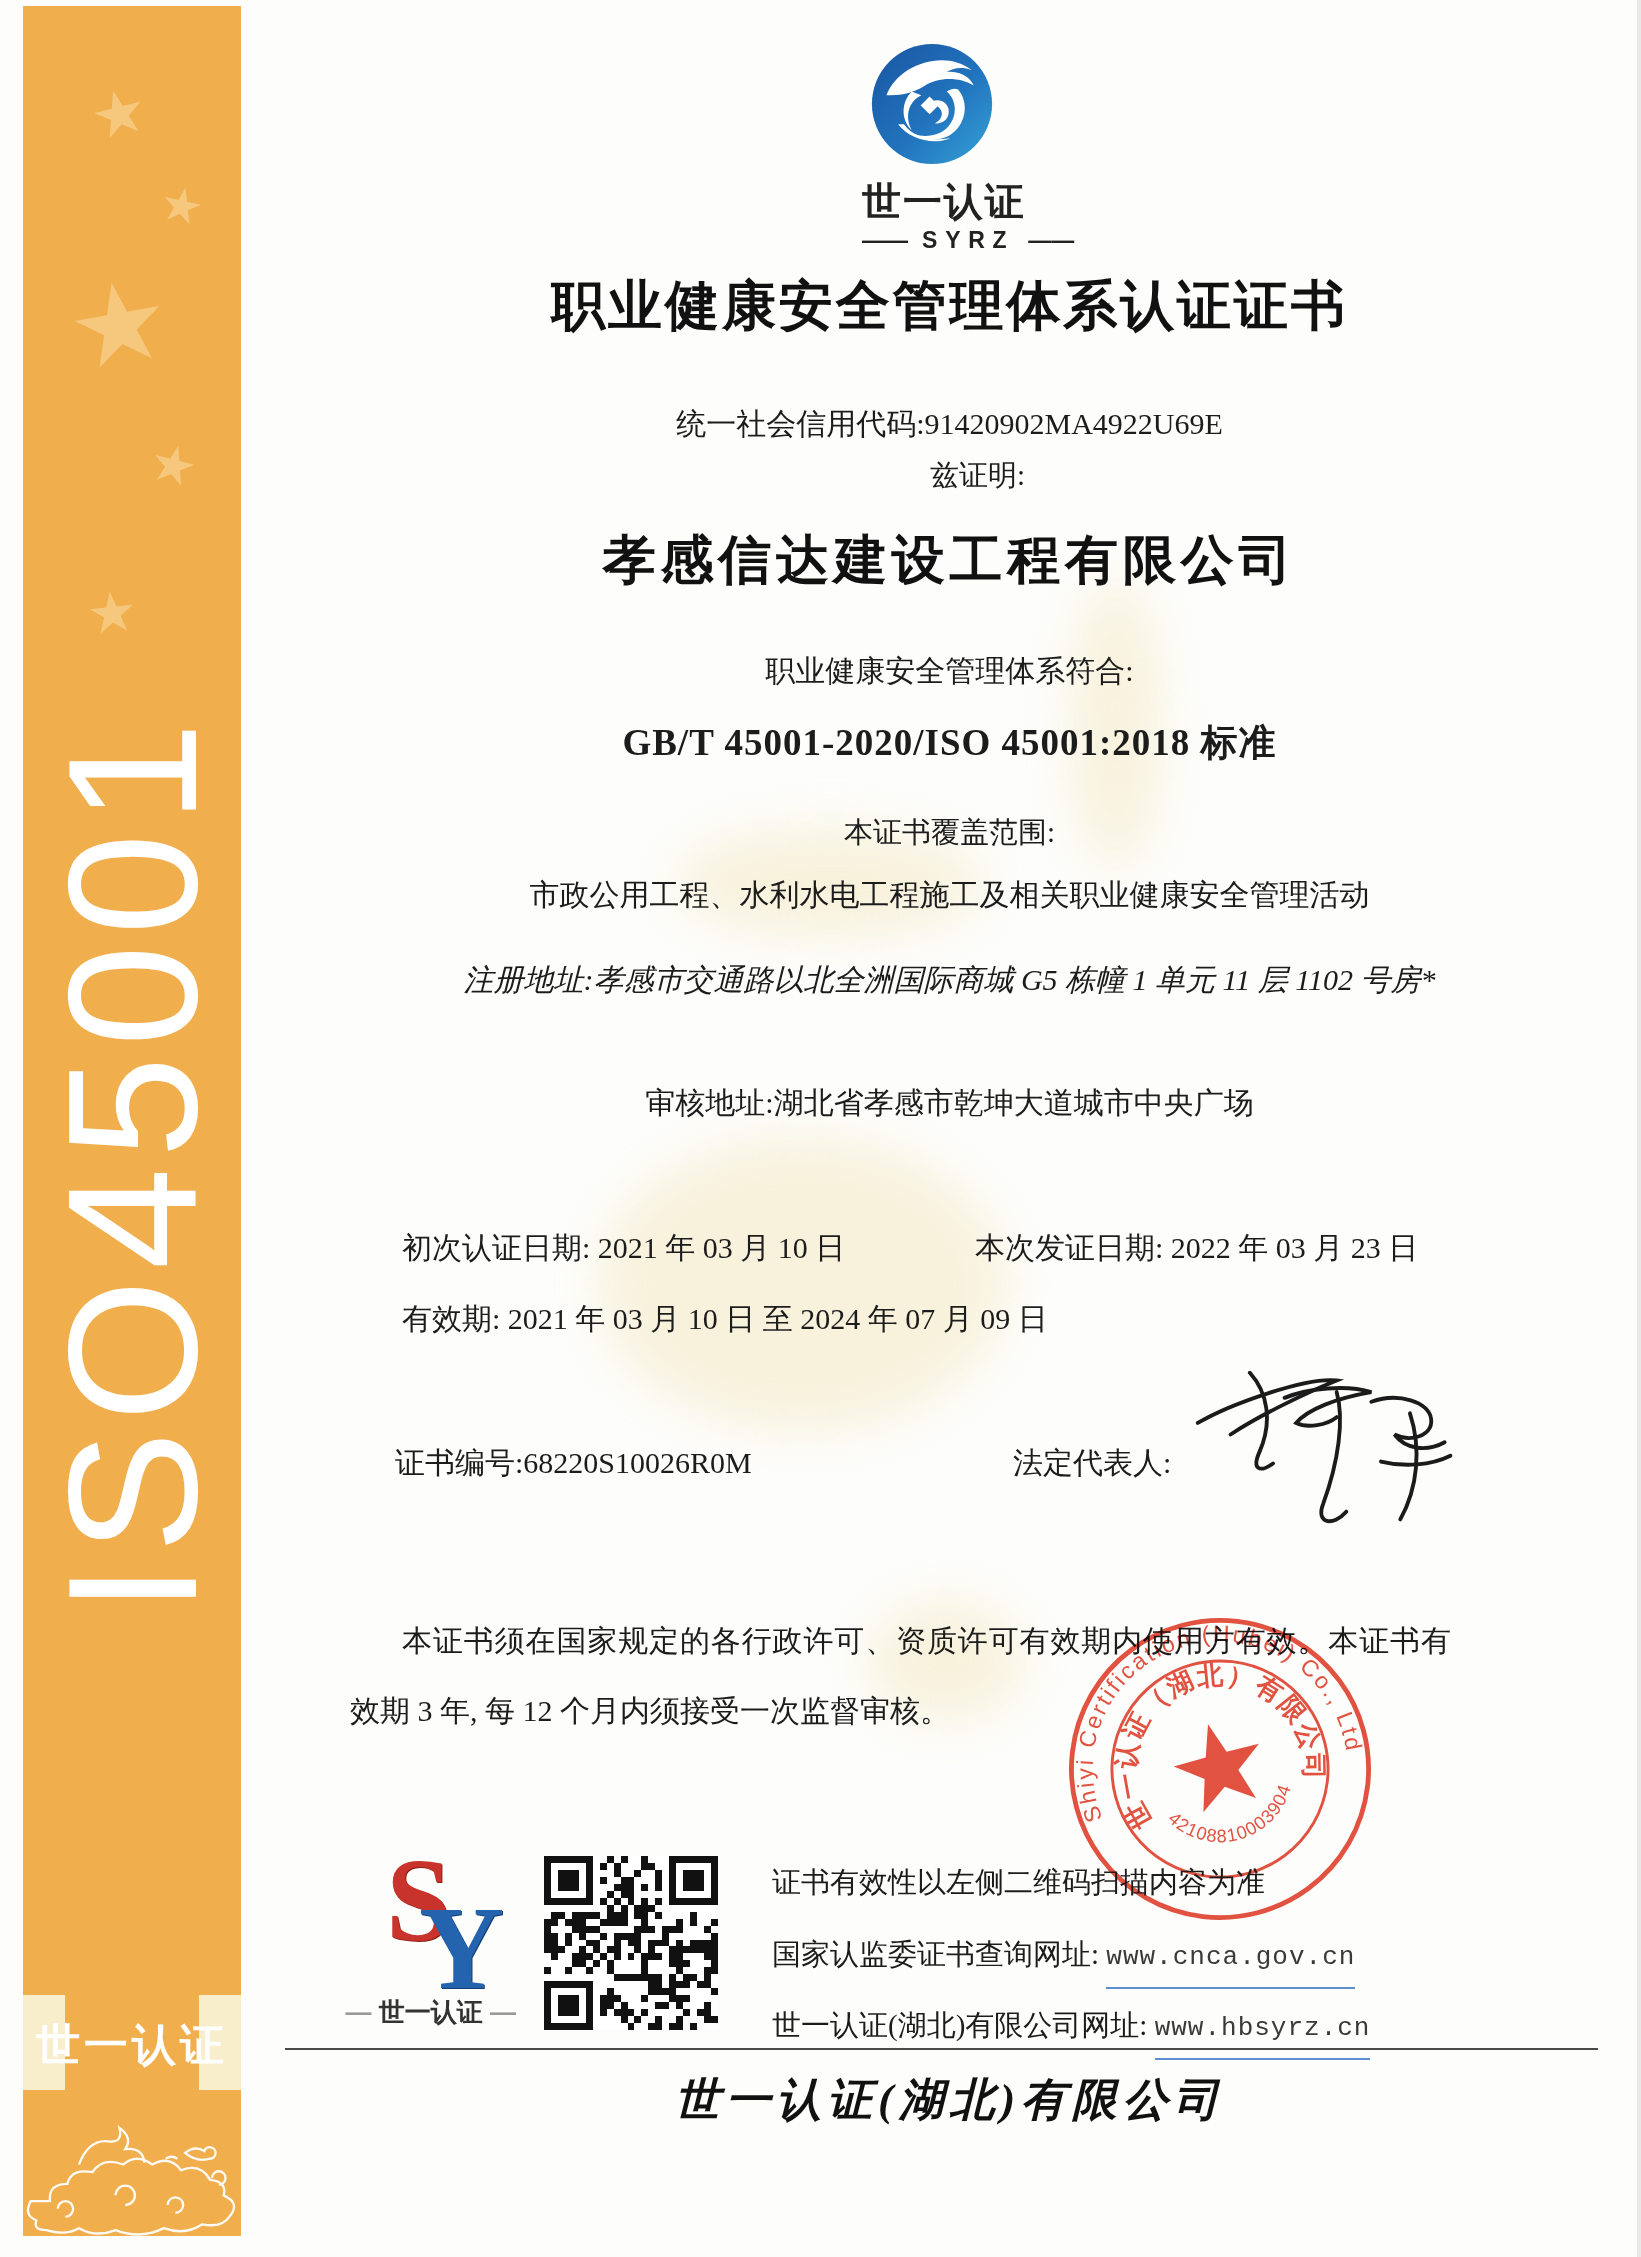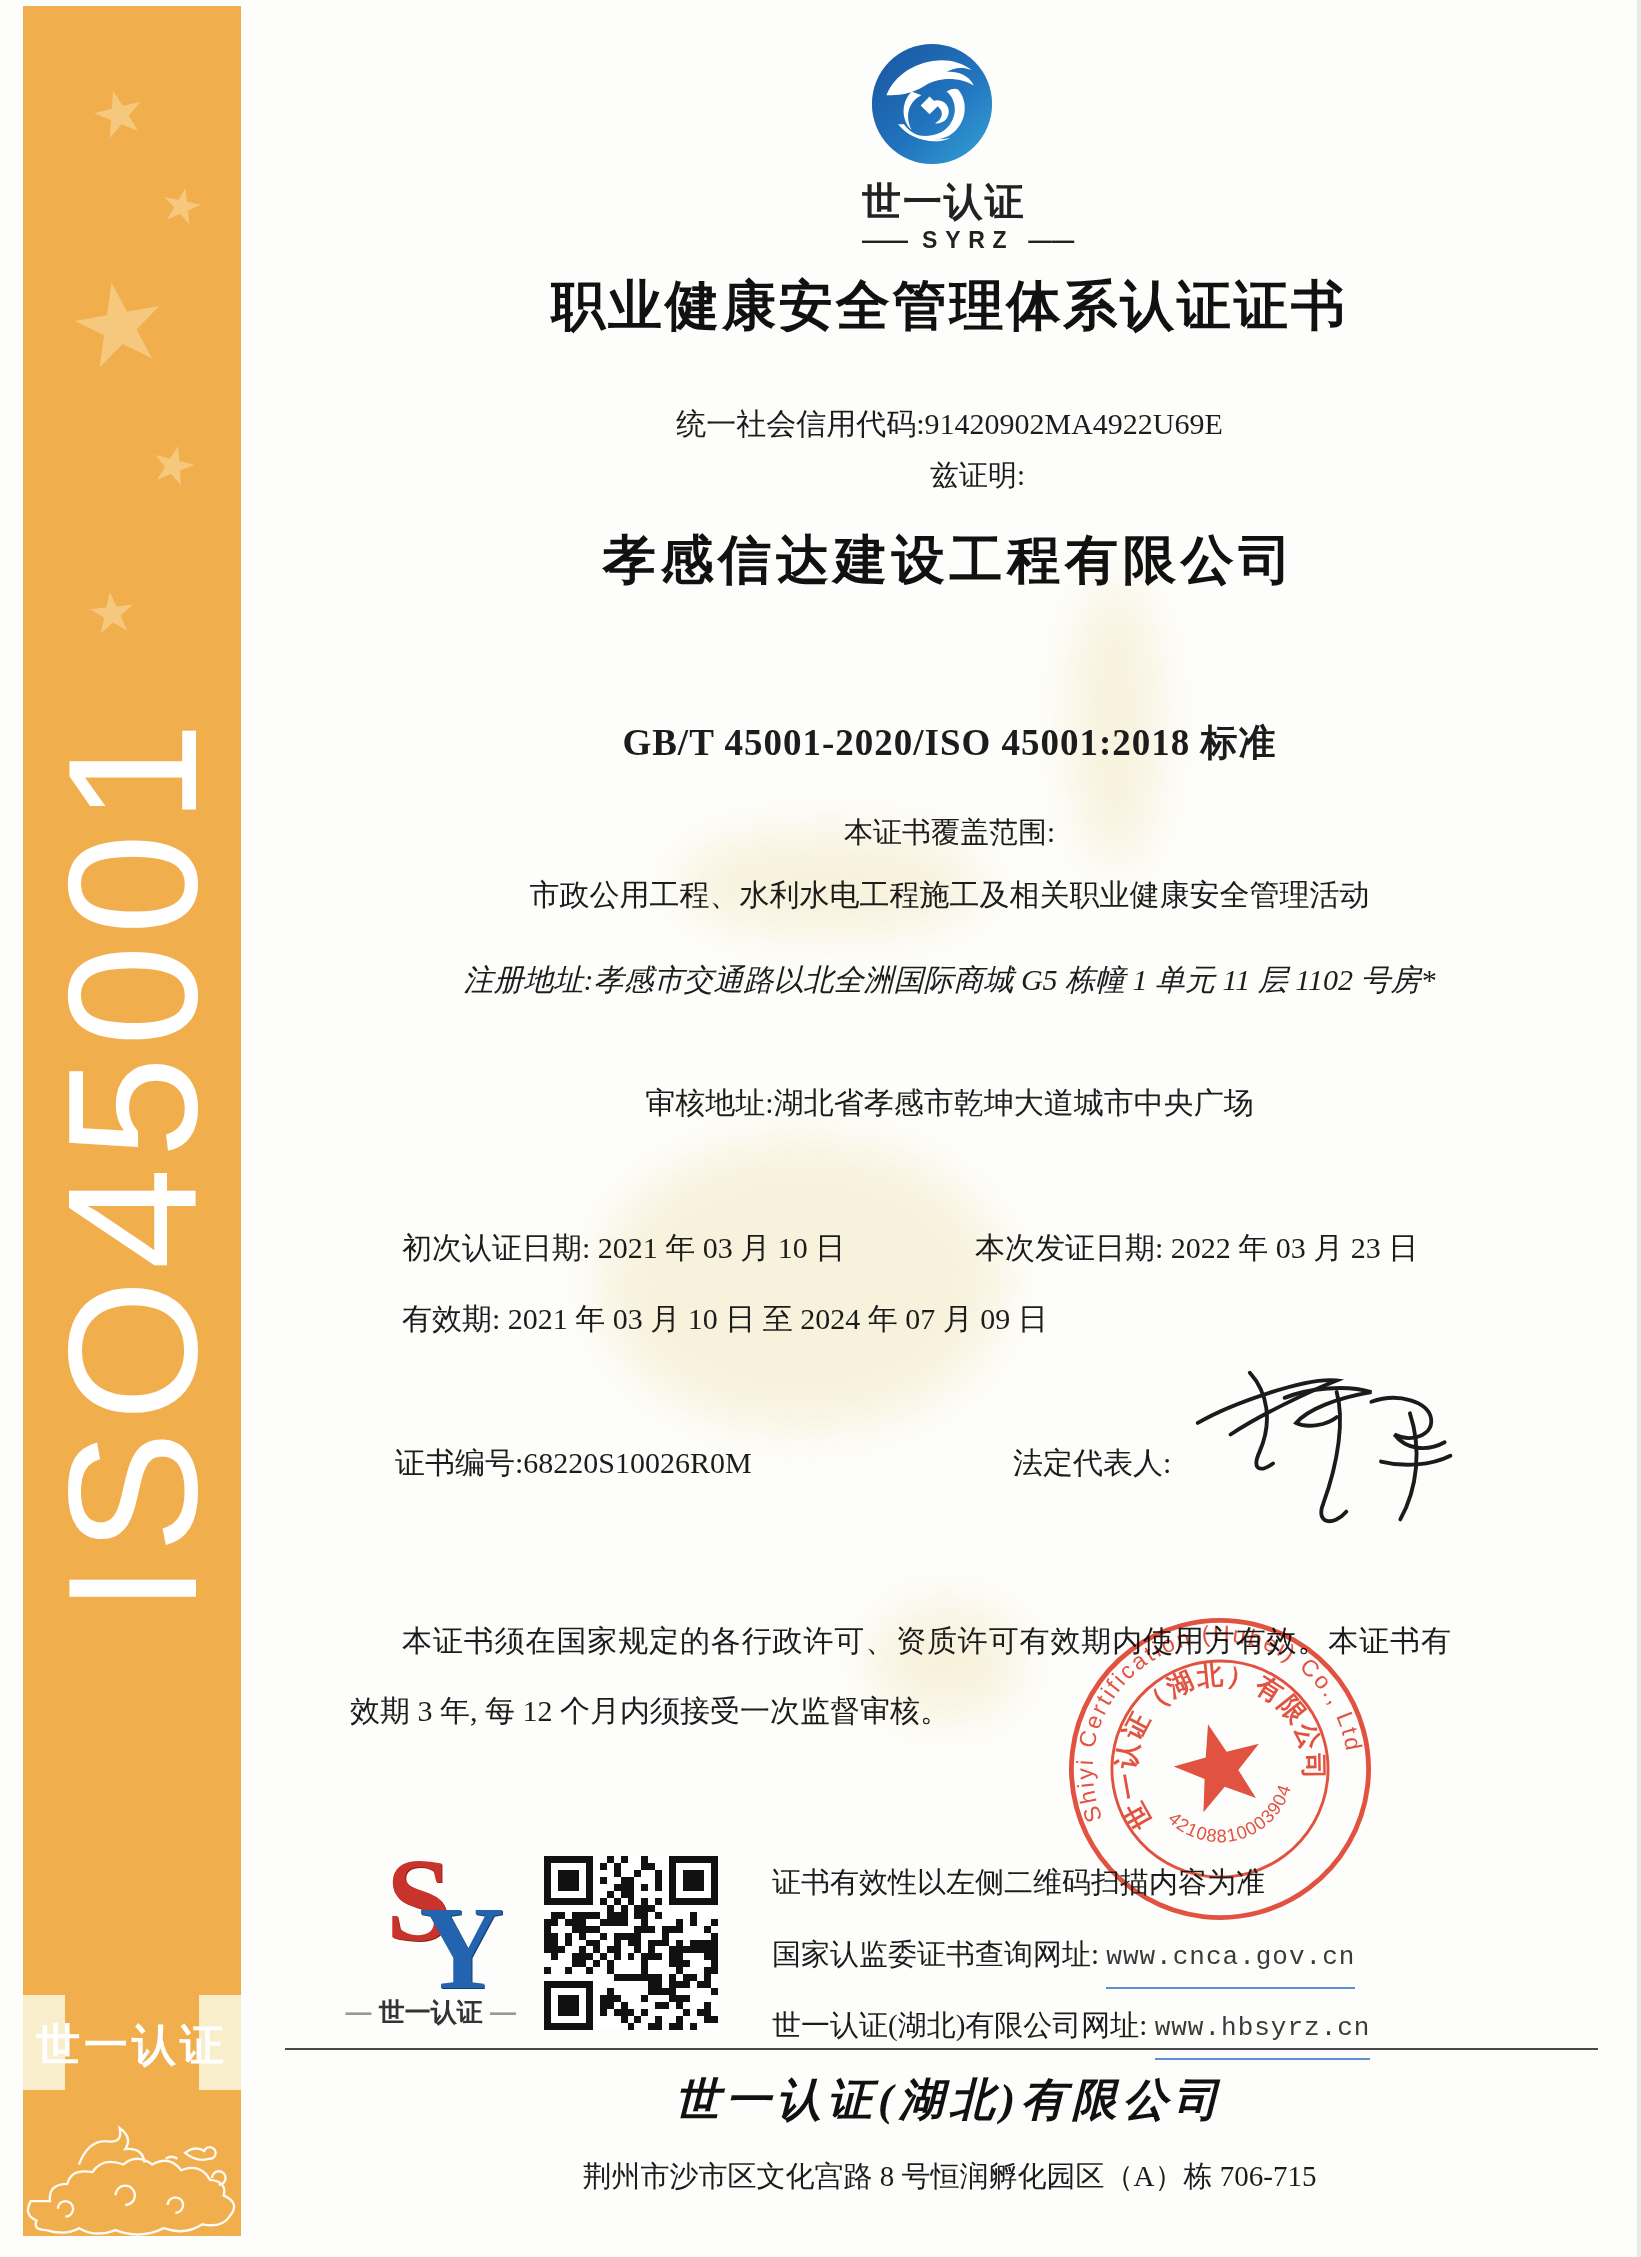--- a/index.html
+++ b/index.html
@@ -143,20 +143,21 @@
       <rect x="56" y="60" width="13" height="13" fill="#ffffff" transform="rotate(45 62.5 66.5)"></rect>
     </svg>
     <div class="logo-name">世一认证</div>
     <div class="logo-sub"><span class="dash">——</span> <span>SYRZ</span> <span class="dash">——</span></div>
   </div>
 
   <div class="centered title">职业健康安全管理体系认证证书</div>
   <div class="centered credit">统一社会信用代码:91420902MA4922U69E</div>
   <div class="centered certify">兹证明:</div>
   <div class="centered company">孝感信达建设工程有限公司</div>
+  <div class="centered conform">职业健康安全管理体系符合:</div>
   <div class="centered standard">GB/T 45001-2020/ISO 45001:2018 标准</div>
   <div class="centered scope-label">本证书覆盖范围:</div>
   <div class="centered scope">市政公用工程、水利水电工程施工及相关职业健康安全管理活动</div>
   <div class="centered addr1">注册地址:孝感市交通路以北全洲国际商城 G5 栋幢 1 单元 11 层 1102 号房*</div>
   <div class="centered addr2">审核地址:湖北省孝感市乾坤大道城市中央广场</div>
 
   <div class="abs l-init">初次认证日期: 2021 年 03 月 10 日</div>
   <div class="abs l-issue">本次发证日期: 2022 年 03 月 23 日</div>
   <div class="abs l-valid">有效期: 2021 年 03 月 10 日  至 2024 年 07 月 09 日</div>
   <div class="abs l-certno">证书编号:68220S10026R0M</div>
@@ -426,16 +427,15 @@
         <rect x="21" y="24" width="1" height="1"></rect>
       </g>
   </svg>
 
   <div class="link-block lb1">证书有效性以左侧二维码扫描内容为准</div>
   <div class="link-block lb2"><span>国家认监委证书查询网址: </span><span class="url">www.cnca.gov.cn</span></div>
   <div class="link-block lb3"><span>世一认证(湖北)有限公司网址: </span><span class="url">www.hbsyrz.cn</span></div>
 
   <div class="rule"></div>
   <div class="centered footer-company">世一认证(湖北)有限公司</div>
-  <div class="centered footer-address">荆州市沙市区文化宫路 8 号恒润孵化园区（A）栋 706-715</div>
 
 </div>
 
 
 </body></html>

